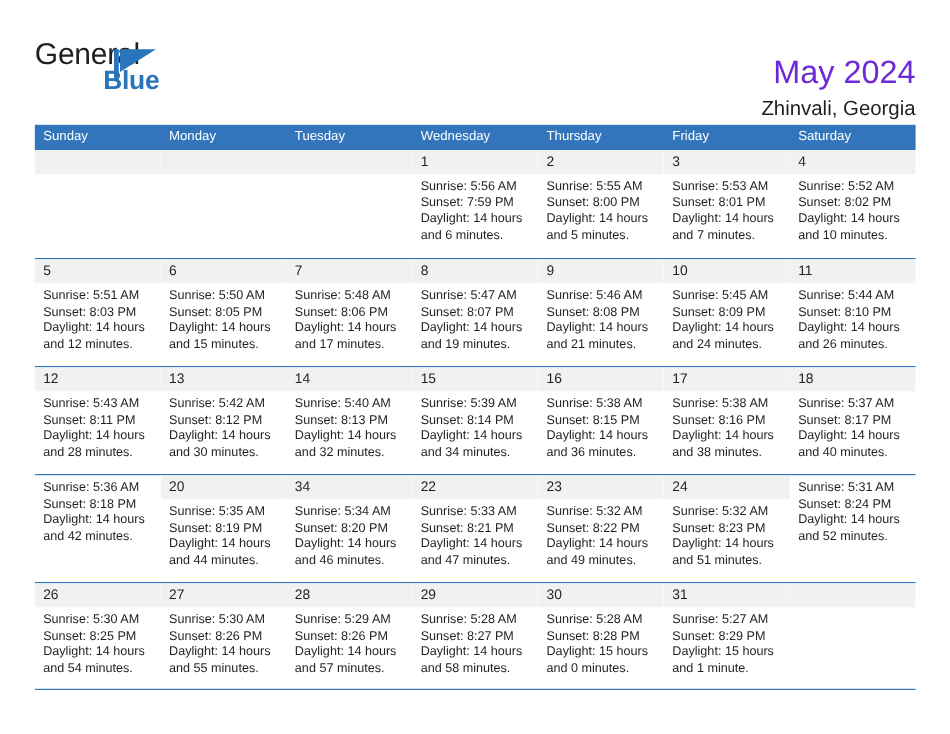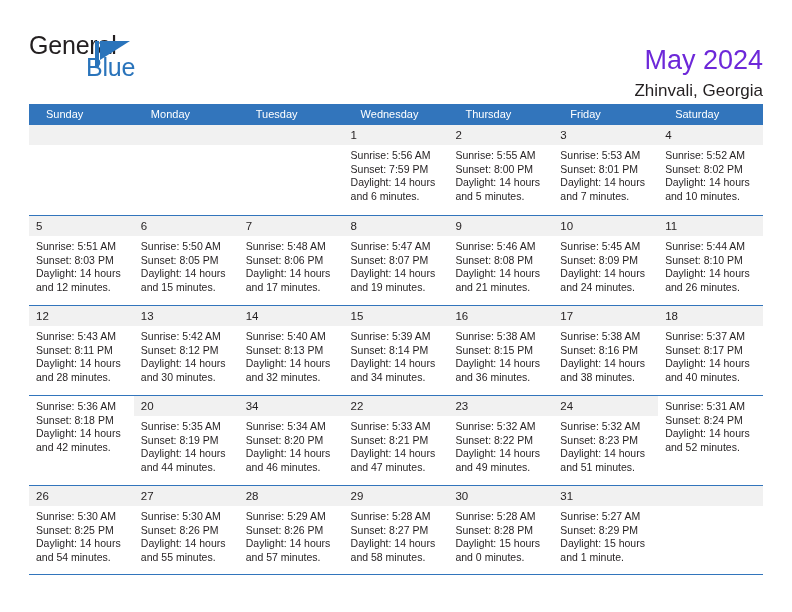--- a/index.html
+++ b/index.html
@@ -43,25 +43,26 @@
     font-size: 25px;
     letter-spacing: -0.2px;
     color: #231f20;
     line-height: 28px;
     font-family: "Liberation Sans", sans-serif;
   }
   .logo-blue {
     position: absolute;
     left: 57px;
     top: 22px;
-    font-size: 25px;
+    font-size: 22px;
     letter-spacing: -0.2px;
     color: #2a74bb;
     line-height: 28px;
     font-family: "Liberation Sans", sans-serif;
+    font-weight: bold;
   }
   .logo-bar {
     position: absolute;
     left: 66px;
     top: 10px;
     width: 4px;
     height: 26px;
     background: #2a74bb;
   }
   .logo-tri {
@@ -105,21 +106,21 @@
   .weekdays {
     display: flex;
     background: #3275bc;
     height: 21px;
   }
   .weekday {
     flex: 1 1 0;
     color: #ffffff;
     font-size: 11px;
     line-height: 21px;
-    padding-left: 17px;
+    padding-left: 7px;
     box-sizing: border-box;
     white-space: nowrap;
   }
   .week {
     display: flex;
     border-top: 1.5px solid #3275bc;
     height: 90px;
     box-sizing: border-box;
   }
   .week.first {

